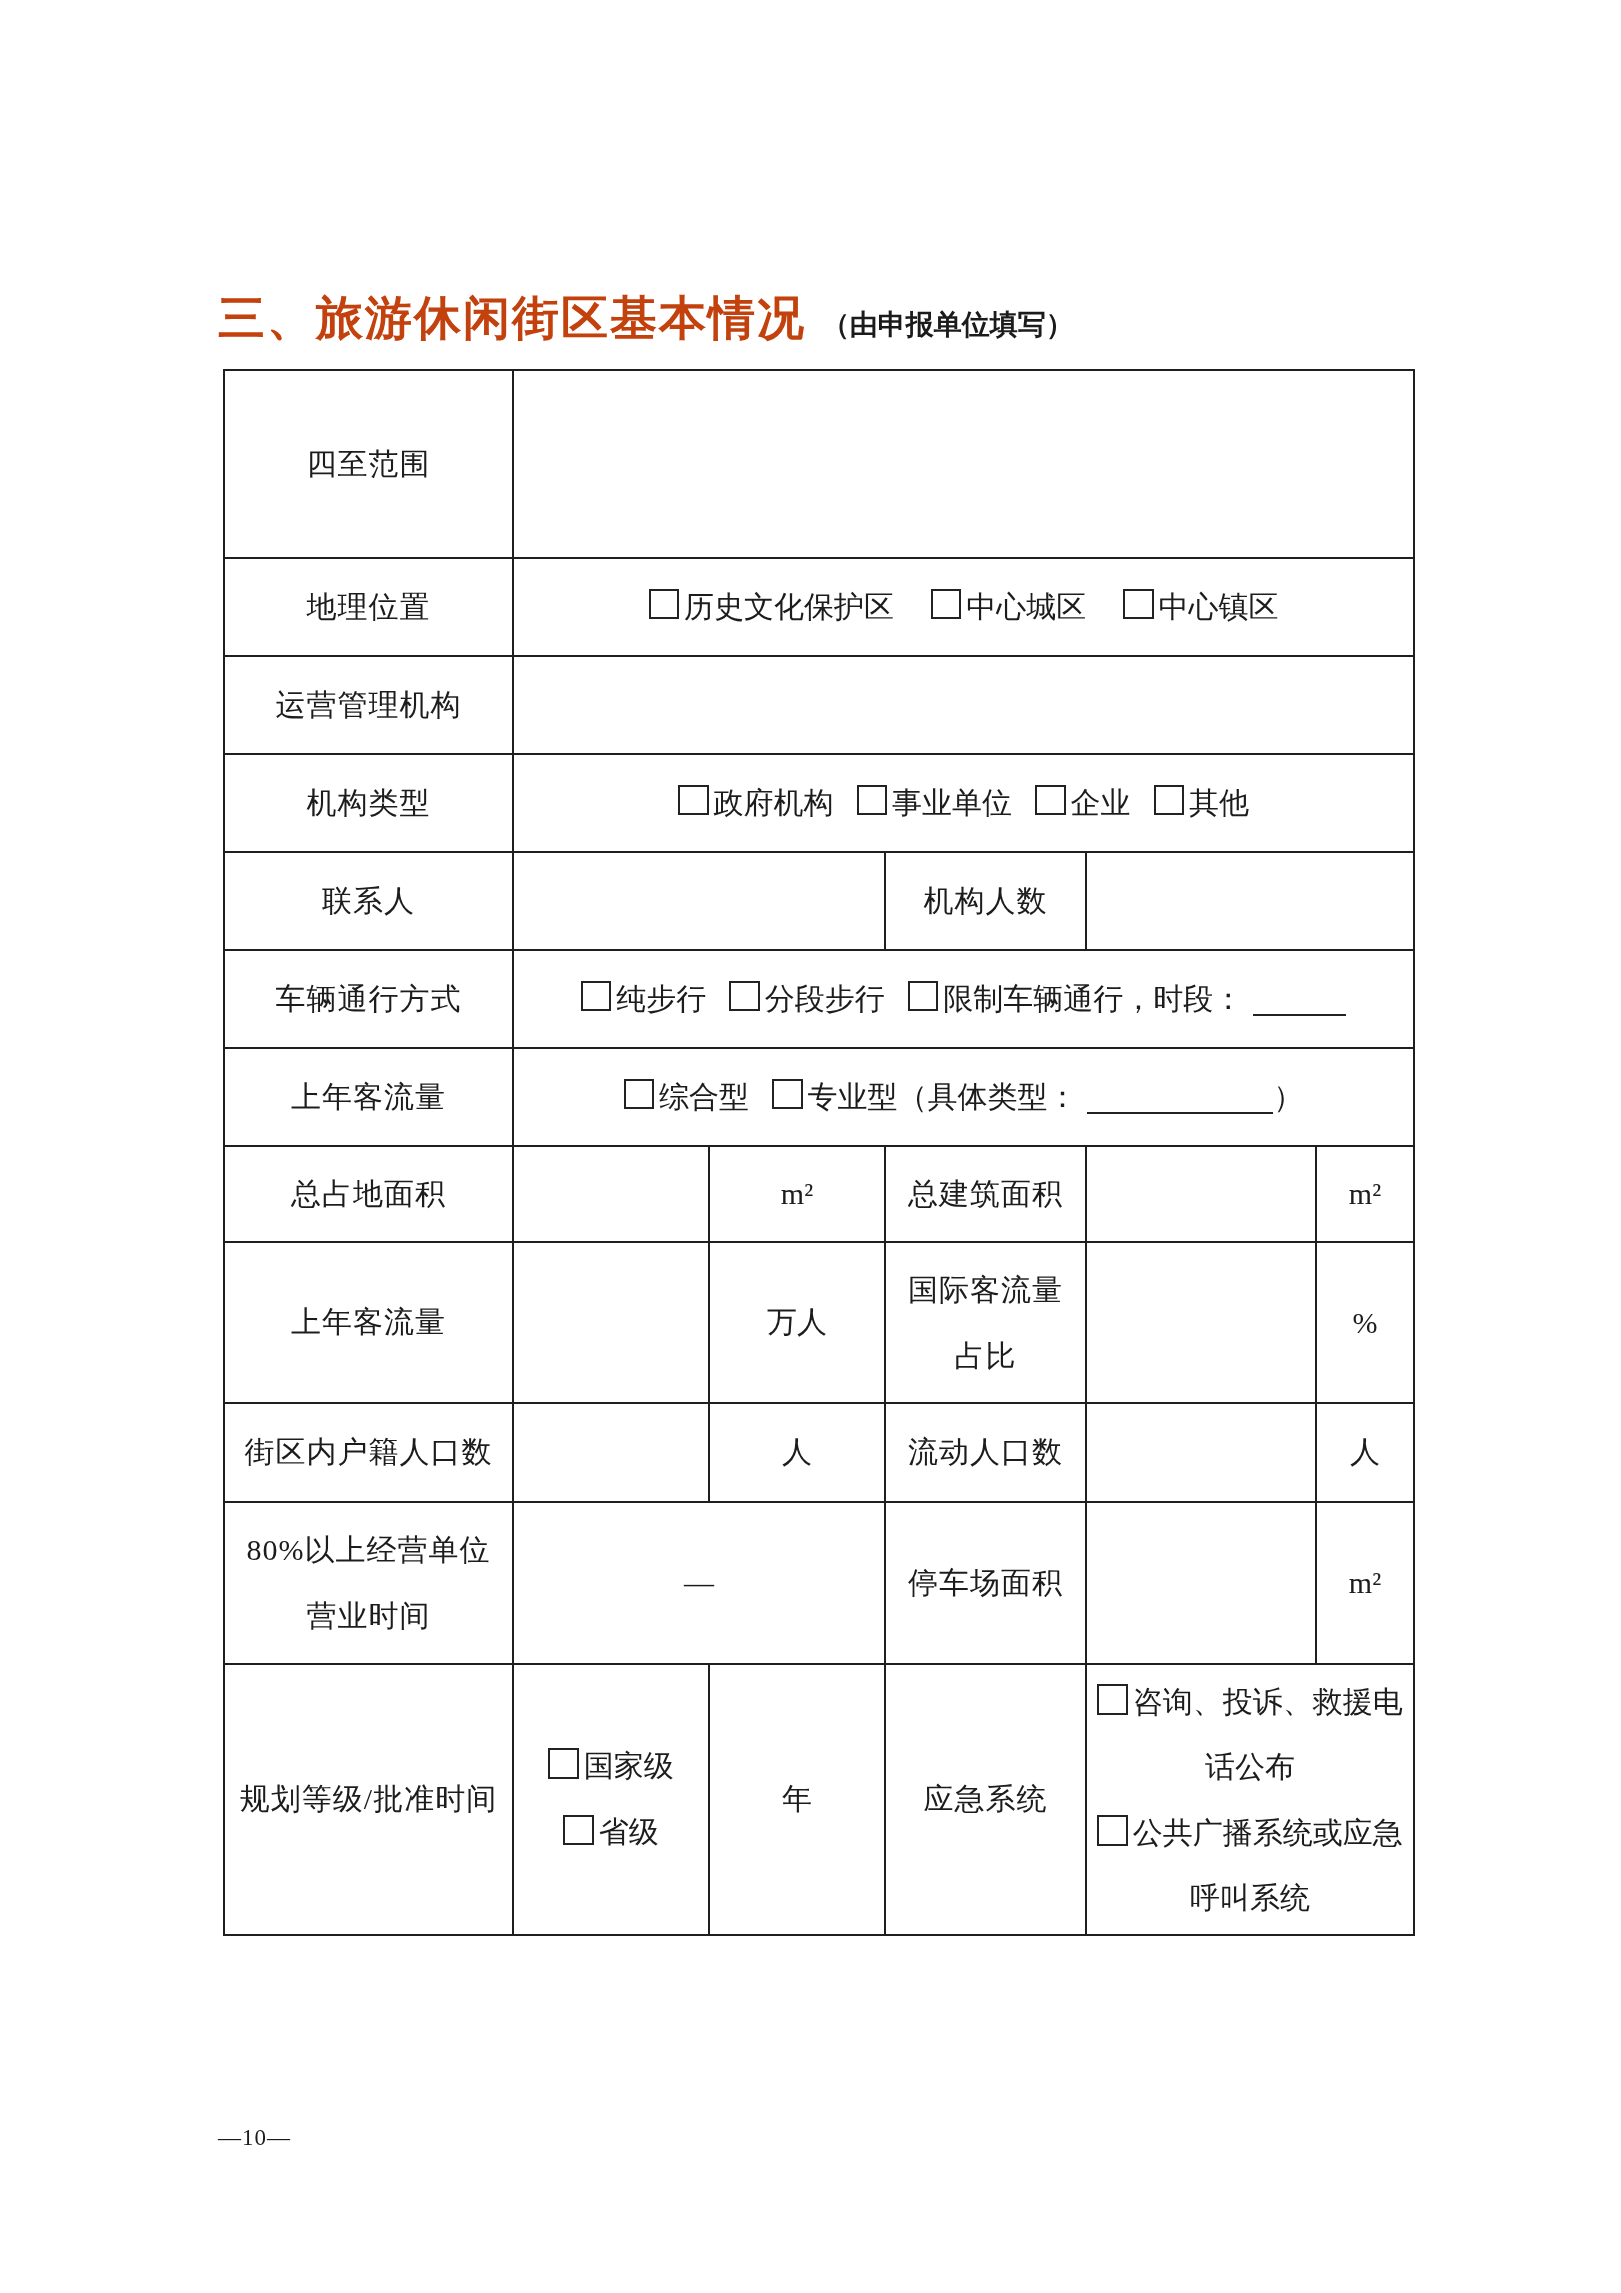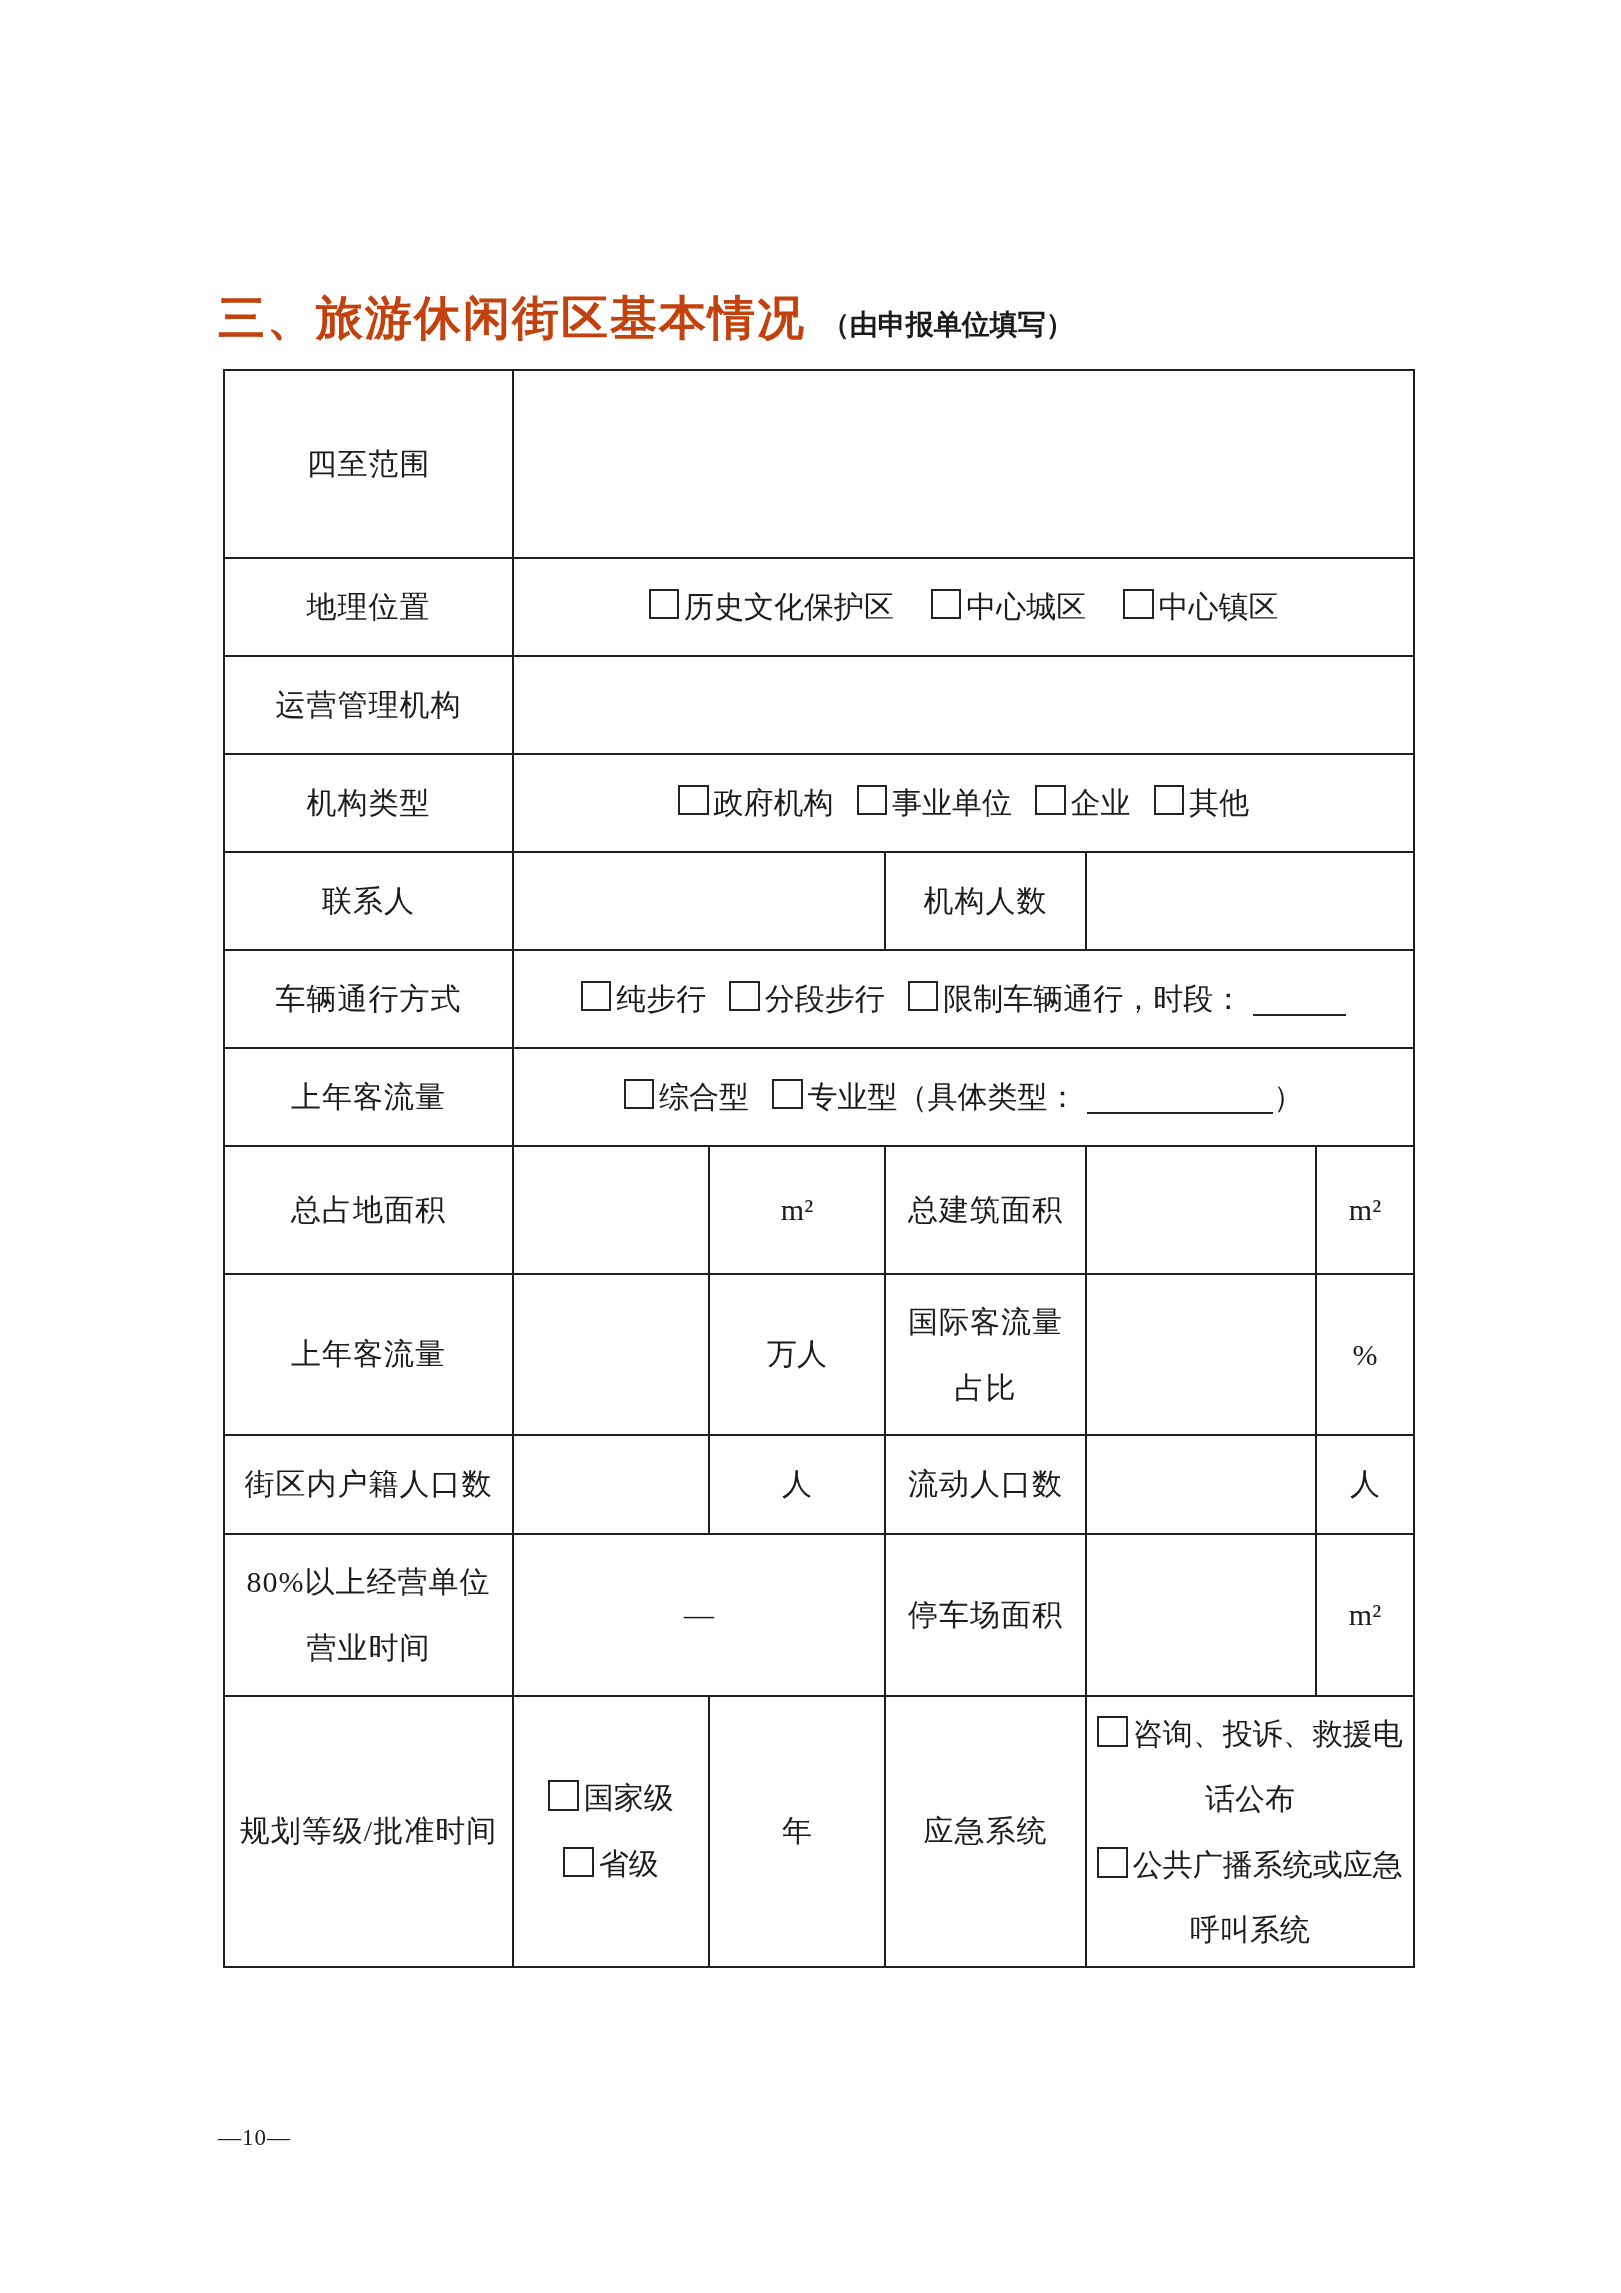--- a/index.html
+++ b/index.html
@@ -130,21 +130,21 @@
     </tr>
 
     <tr style="height:98px">
       <td class="lbl">上年客流量</td>
       <td colspan="5" class="optcell">
         <span class="opt-tight"><span class="cb"></span><span>综合型</span></span>
         <span class="opt-tight"><span class="cb"></span><span>专业型（具体类型：</span><span class="blank blank-mid"></span><span>）</span></span>
       </td>
     </tr>
 
-    <tr style="height:128px">
+    <tr style="height:96px">
       <td class="lbl">总占地面积</td>
       <td></td>
       <td>m²</td>
       <td class="lbl">总建筑面积</td>
       <td></td>
       <td>m²</td>
     </tr>
 
 
     <tr style="height:161px">

